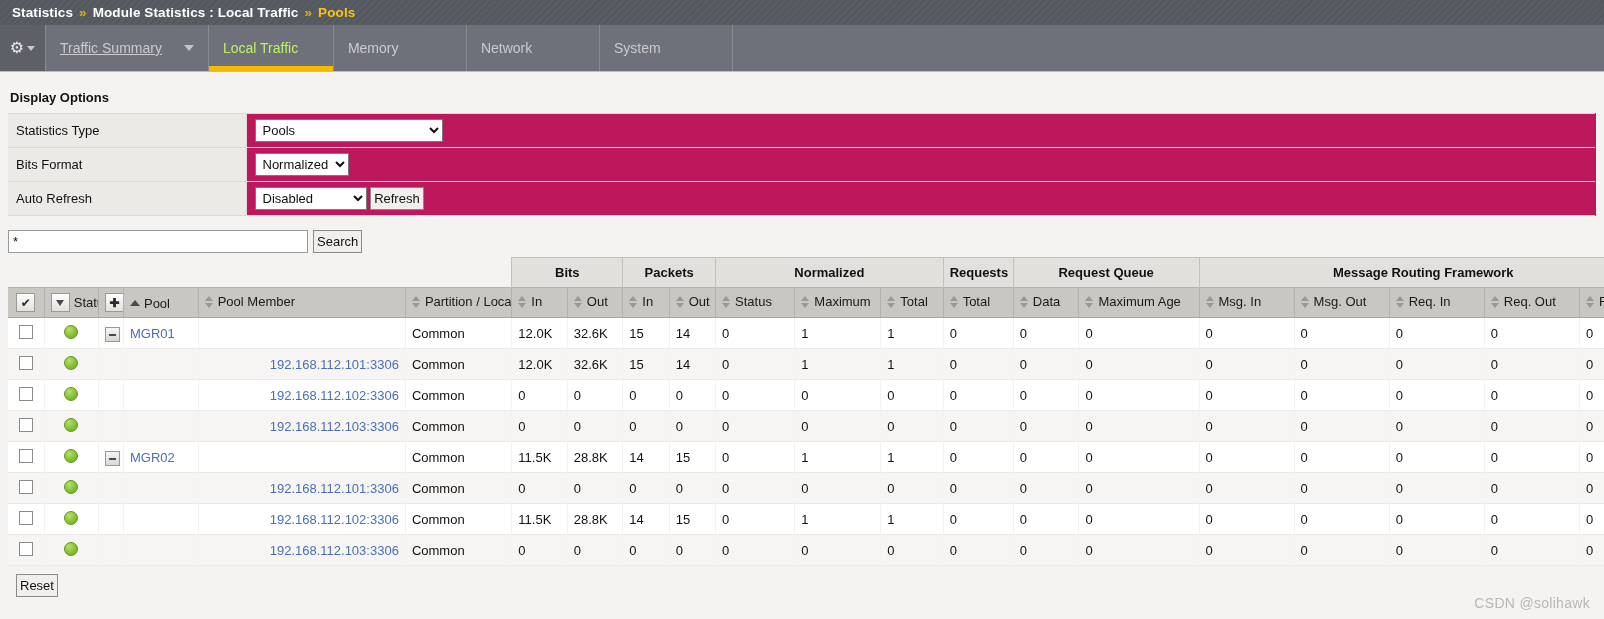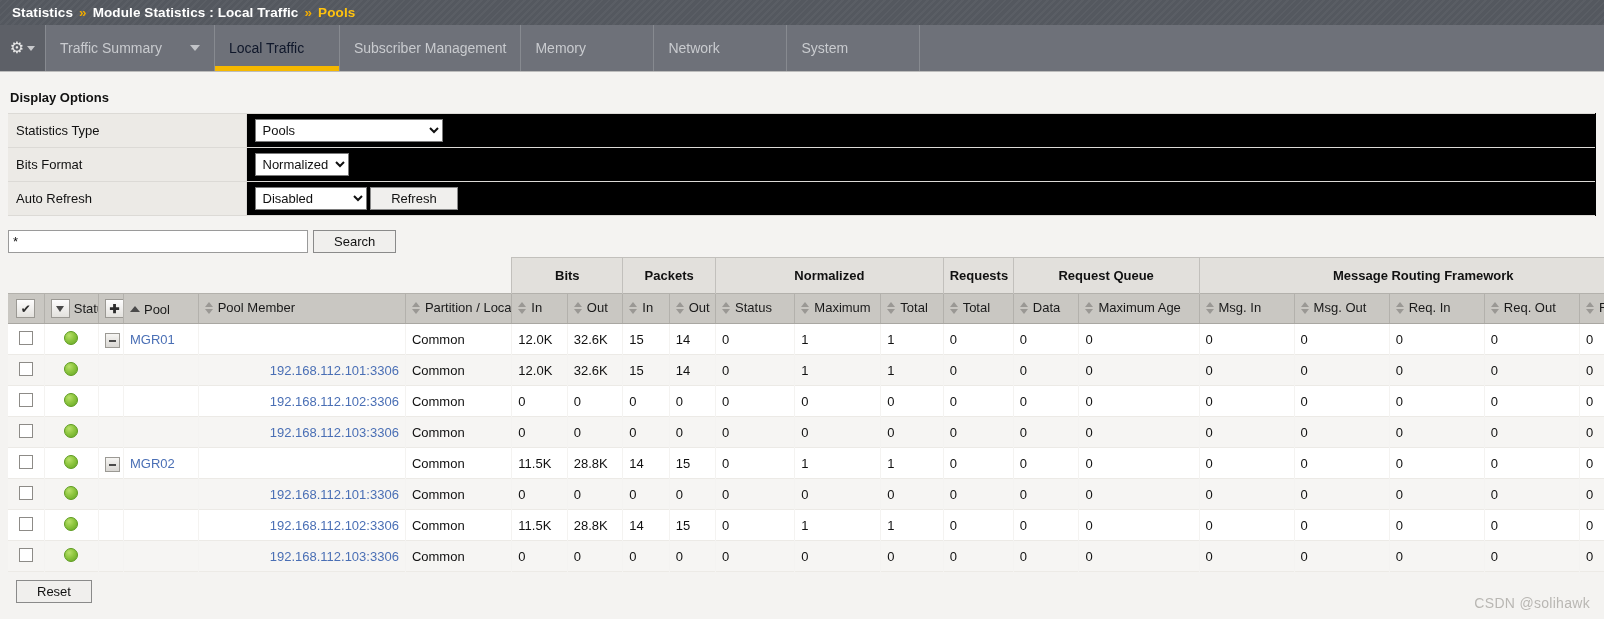--- a/index.html
+++ b/index.html
@@ -55,22 +55,22 @@
     display: flex; align-items: center;
     padding: 0 14px;
     color: #c9cbcf;
     font-size: 14px;
     border-right: 1px solid #878a90;
     position: relative;
     cursor: pointer;
     white-space: nowrap;
   }
   .tab.wide { min-width: 152px; }
-  .tab.dd { justify-content: space-between; gap: 28px; }
-  .tab.active { color: #0f172a; text-align: right; }
+  .tab.dd { justify-content: space-between; gap: 22px; text-decoration: underline; }
+  .tab.active { color: #bef264; text-align: right; }
   .tab.active::after {
     content: "";
     position: absolute; left: 0; right: 0; bottom: 0;
     height: 5px; background: #f5b800;
   }
   .tab .caret-dd {
     width: 0; height: 0;
     border-left: 5px solid transparent;
     border-right: 5px solid transparent;
     border-top: 6px solid #c2c4c8;
@@ -79,21 +79,21 @@
   
   .page { padding: 0 8px; }
   .section-title {
     font-weight: bold;
     font-size: 13px;
     margin: 18px 0 8px 2px;
     color: #111;
   }
 
   
-  .opts { width: 1588px; border-collapse: collapse; background: #000000; }
+  .opts { width: 1588px; border-collapse: collapse; background: #be185d; }
   .opts tr { border-bottom: 1px solid #dcdad6; }
   .opts tr:first-child { border-top: 1px solid #dcdad6; }
   .opts td { padding: 5px 8px; height: 34px; vertical-align: middle; }
   .opts td.lbl {
     width: 238px;
     background: #eceae6;
     border-right: 1px solid #dcdad6;
     font-size: 13px;
   }
   select {
@@ -102,21 +102,21 @@
     padding: 2px 3px;
     border: 1px solid #7a7a7a;
     background: #ffffff;
     color: #111;
     height: 23px;
   }
   select.w-pools { width: 188px; }
   button.btn {
     font-family: "Liberation Sans", sans-serif;
     font-size: 13px;
-    padding: 2px 20px;
+    padding: 2px 3px;
     border: 1px solid #8a8a8a;
     background: #f0efed;
     color: #111;
     height: 23px;
     cursor: pointer;
   }
   input.txt {
     font-family: "Liberation Sans", sans-serif;
     font-size: 13px;
     border: 1px solid #9a9a9a;
@@ -149,21 +149,21 @@
     overflow: hidden;
   }
   
   tr.grouphdr th {
     background: #e2e0dc;
     border: 1px solid #c2c0bc;
     border-bottom: none;
     text-align: center;
     font-weight: bold;
     font-size: 13px;
-    height: 36px;
+    height: 30px;
     color: #111;
   }
   tr.grouphdr th.blank {
     background: #f4f3f1;
     border: none;
   }
   
   tr.colhdr th {
     background: #c9c7c2;
     border-right: 1px solid #b3b1ac;
@@ -273,23 +273,20 @@
   <div class="nav-gear">
     <span class="gear-glyph">⚙</span>
     <span class="caret-sm"></span>
   </div>
   <div class="tab wide dd">
     <span>Traffic Summary</span>
     <span class="caret-dd"></span>
   </div>
   <div class="tab active" style="min-width:125px">
     <span>Local Traffic</span>
-  </div>
-  <div class="tab">
-    <span>Subscriber Management</span>
   </div>
   <div class="tab" style="min-width:133px">
     <span>Memory</span>
   </div>
   <div class="tab" style="min-width:133px">
     <span>Network</span>
   </div>
   <div class="tab" style="min-width:133px">
     <span>System</span>
   </div>

